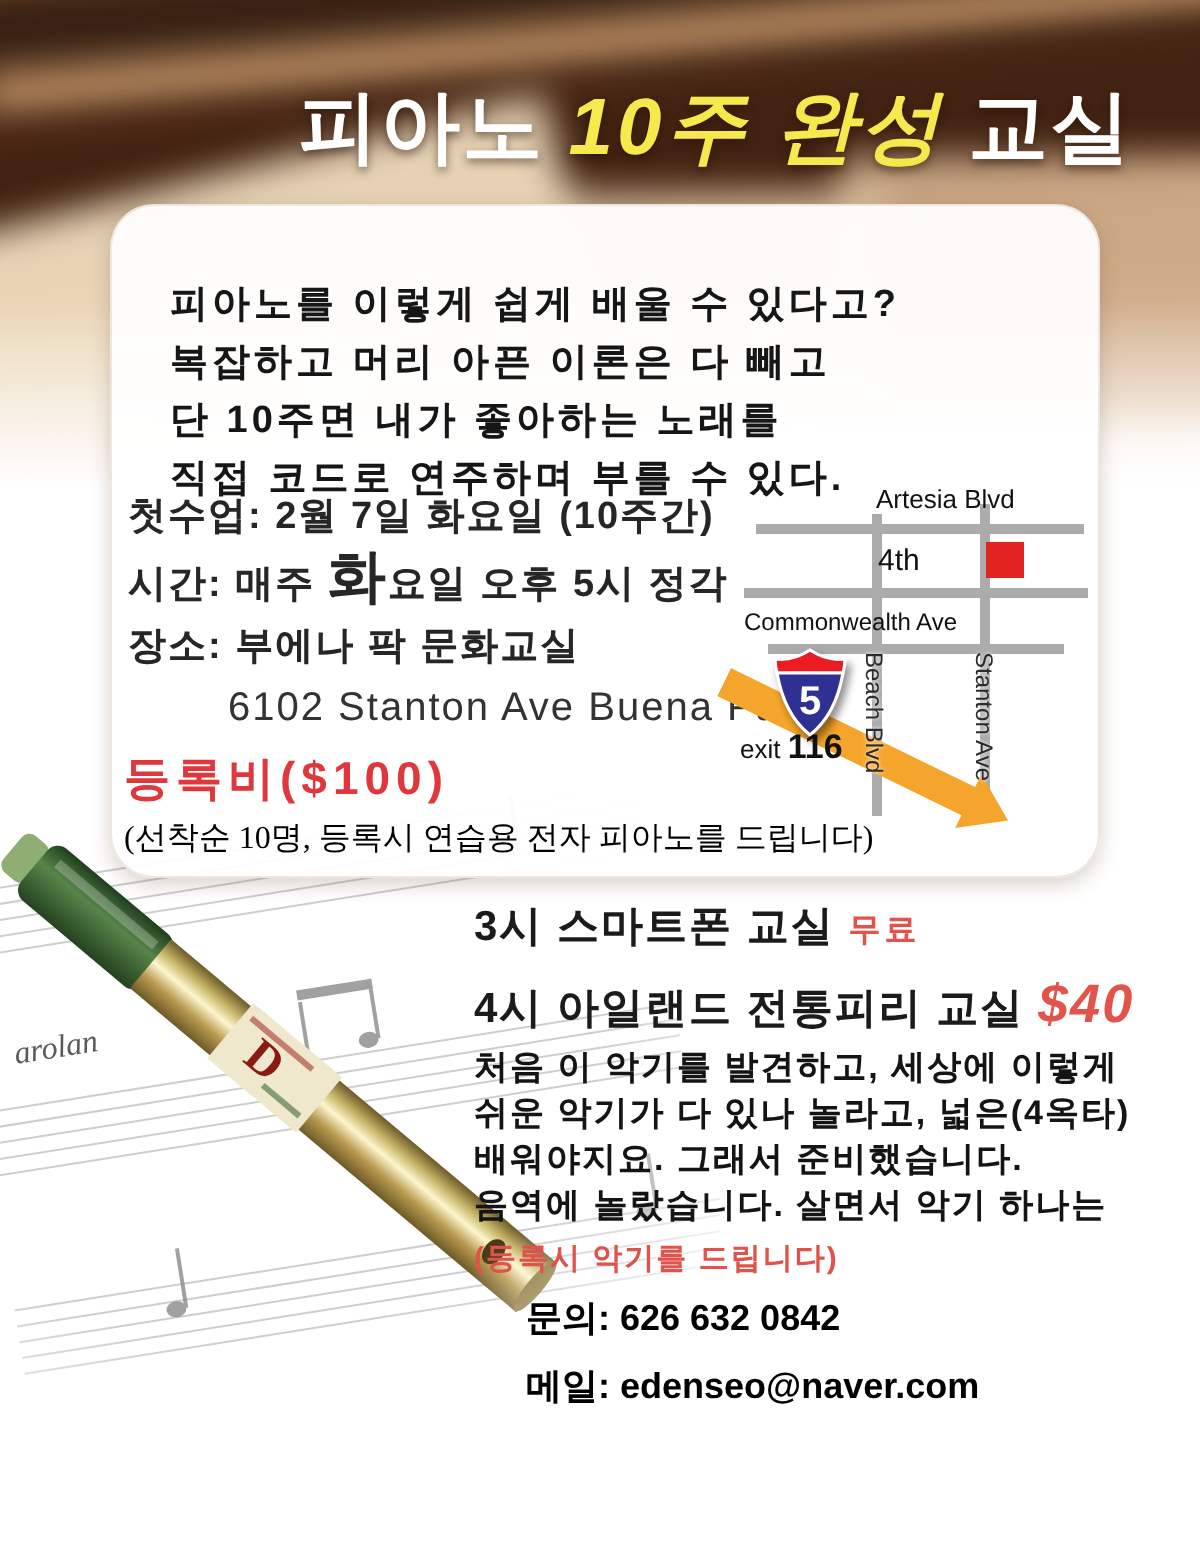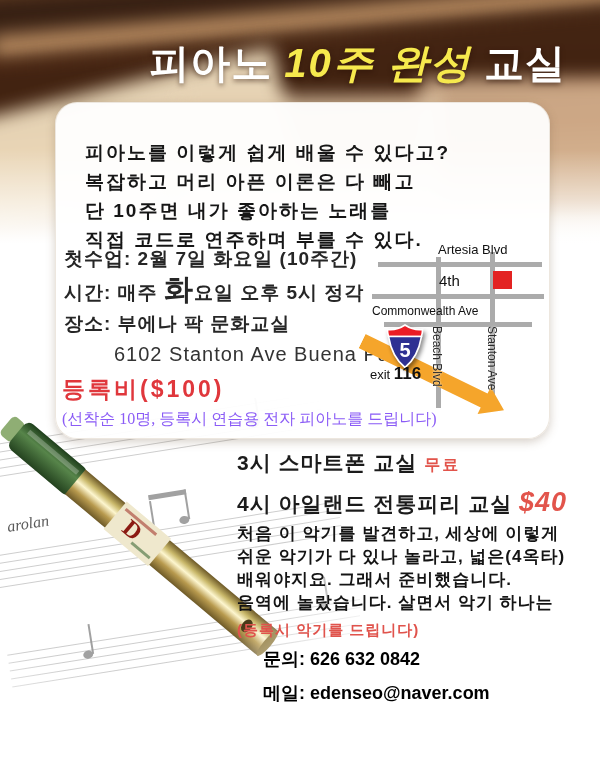--- a/index.html
+++ b/index.html
@@ -37,21 +37,21 @@
 
   .hand{font-weight:bold;color:#161616;}
   #intro{position:absolute;left:85px;top:118px;z-index:3;font-size:19px;line-height:29px;letter-spacing:2px;margin-top:20px;}
   #details{position:absolute;left:64px;top:243px;z-index:3;font-size:19px;line-height:31px;letter-spacing:1px;color:#262626;font-weight:bold;}
   #details .big{font-size:29px;}
   #details .addr{font-weight:normal;font-size:20px;letter-spacing:1px;padding-left:50px;color:#333;}
 
   #fee{position:absolute;left:62px;top:374px;z-index:3;}
   #fee .fee-label{font-size:23px;font-weight:bold;color:#E0373C;letter-spacing:3px;}
   #fee .fee-note{display:block;margin-top:4px;font-family:"Liberation Serif",serif;
-                 font-size:16px;color:#8b5cf6;letter-spacing:0px;}
+                 font-size:16px;color:#000000;letter-spacing:0px;}
 
   
   #map{position:absolute;left:366px;top:240px;width:182px;height:176px;z-index:3;font-size:13px;color:#111;}
   .road-h{position:absolute;height:5px;background:#ABABAB;}
   .road-v{position:absolute;width:5px;background:#ABABAB;}
   .map-label{position:absolute;white-space:nowrap;}
   .map-label.vert{writing-mode:vertical-rl;font-size:12px;color:#2b2b2b;text-shadow:0 0 2px #fff;}
   #map-marker{position:absolute;left:127px;top:31px;width:19px;height:18px;background:#E32322;}
   #freeway{position:absolute;left:-4px;top:86px;width:158px;height:30px;background:#F5A52B;
     transform:rotate(26deg);transform-origin:left center;

